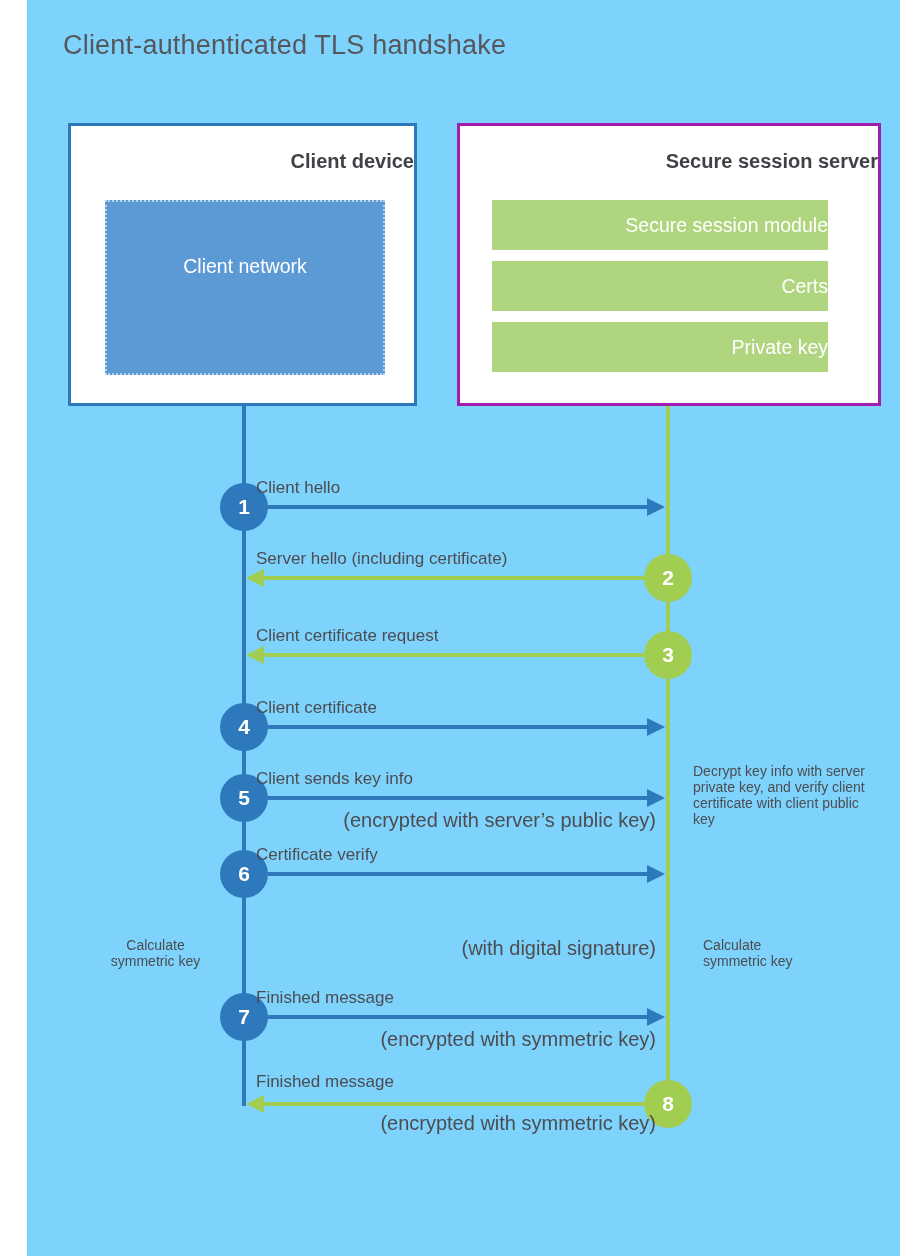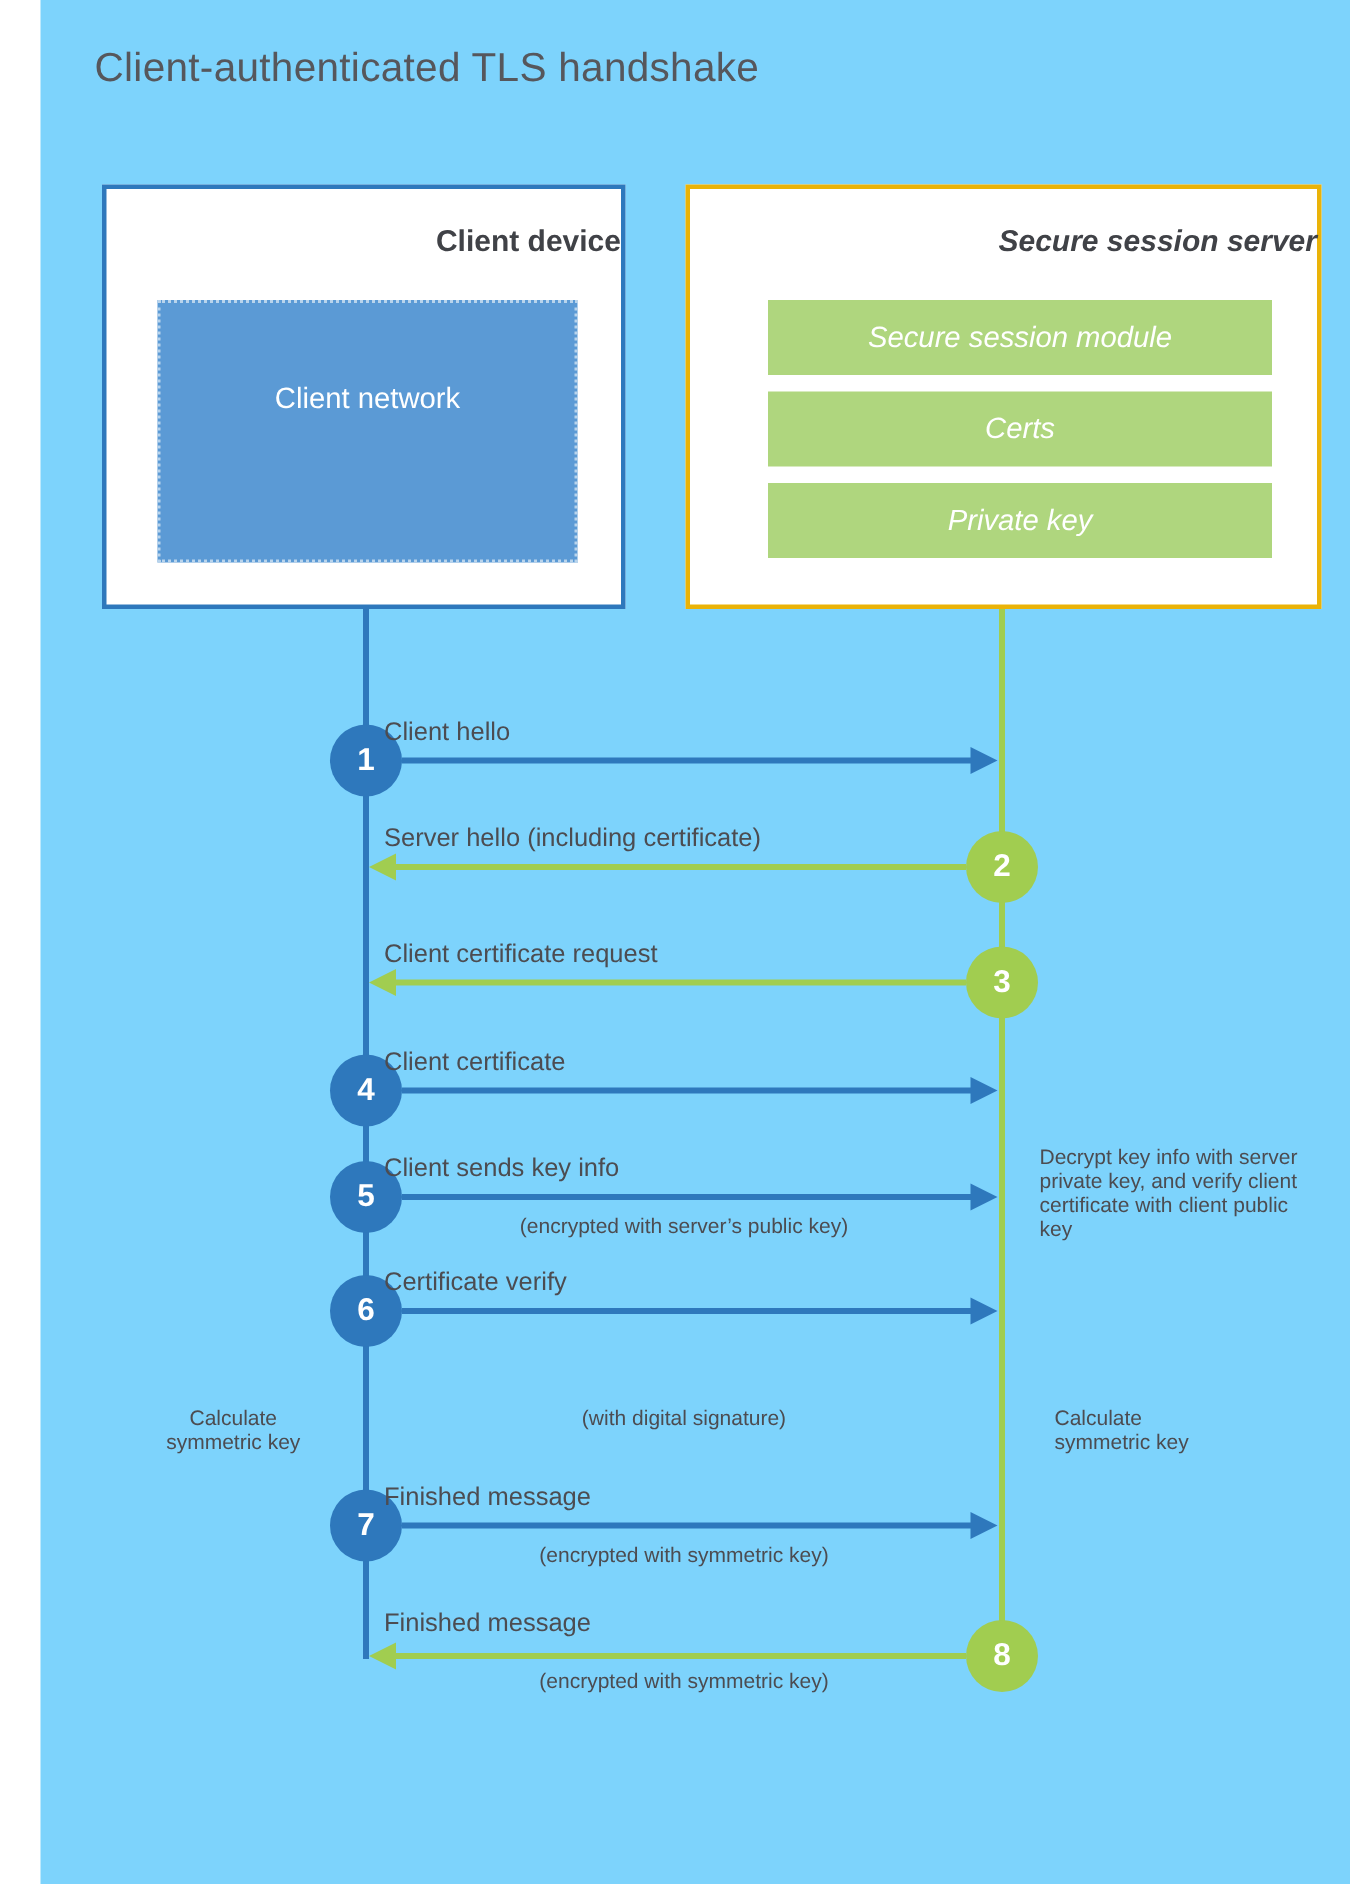--- a/index.html
+++ b/index.html
@@ -26,21 +26,21 @@
   }
 
   
   .actor-box {
     position: absolute;
     top: 123px;
     height: 283px;
     background: #ffffff;
   }
   .actor-box.client { left: 41px;  width: 349px; border: 3px solid #2e78bc; }
-  .actor-box.server { left: 430px; width: 424px; border: 3px solid #eab308; font-style: italic; }
+  .actor-box.server { left: 430px; width: 424px; border: 3px solid #a21caf; }
 
   .actor-title {
     position: absolute;
     top: 24px;
     left: 0;
     width: 100%;
     text-align: right;
     font-size: 20px;
     font-weight: bold;
     color: #404247;
@@ -56,27 +56,27 @@
     border: 2px dotted #b9d4ec;
     text-align: center;
     padding-top: 50px;
     color: #ffffff;
     font-size: 19.5px;
     line-height: 29px;
   }
 
   .server-bar {
     position: absolute;
-    left: 52px;
+    left: 32px;
     width: 336px;
     height: 50px;
     background: #afd67e;
     color: #ffffff;
     font-size: 19.5px;
-    text-align: center;
+    text-align: right;
     line-height: 50px;
   }
   .server-bar.b0 { top: 74px; }
   .server-bar.b1 { top: 135px; }
   .server-bar.b2 { top: 196px; }
 
   
   .vline {
     position: absolute;
     top: 406px;
@@ -125,22 +125,22 @@
     left: 229px;
     width: 400px;
     text-align: left;
     font-size: 17px;
     color: #4c4c51;
   }
   .msg-sub {
     position: absolute;
     left: 229px;
     width: 400px;
-    text-align: center;
-    font-size: 14px;
+    text-align: right;
+    font-size: 20px;
     color: #4c4c51;
   }
 
   
   .side-note {
     position: absolute;
     font-size: 14px;
     line-height: 16px;
     color: #4c4c51;
   }

